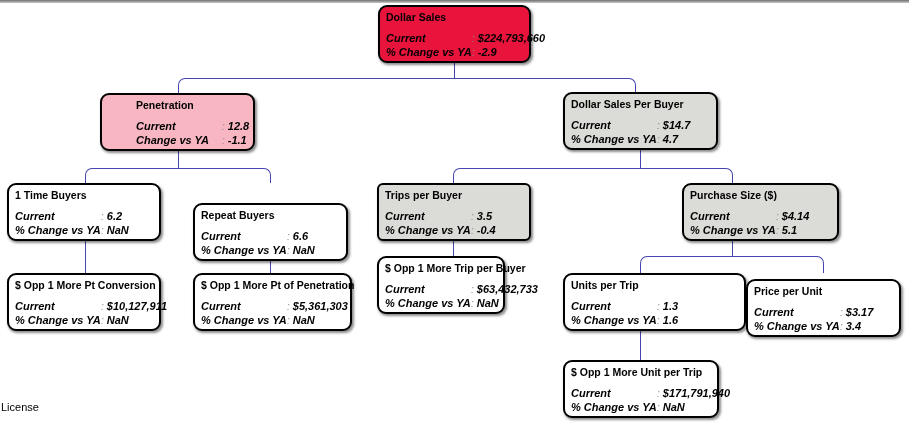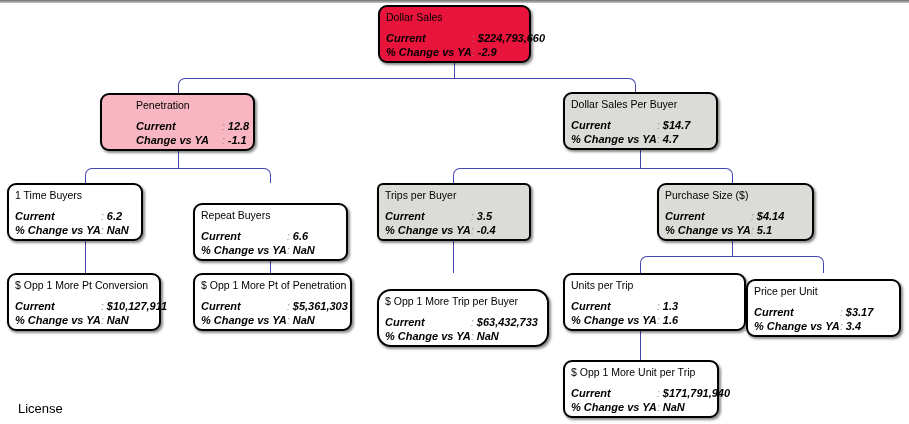--- a/index.html
+++ b/index.html
@@ -13,31 +13,31 @@
   }
   .node{
     position:absolute;height:58px;box-sizing:border-box;
     background:#ffffff;border:2px solid #000;border-radius:9px;
     box-shadow:1.5px 2px 2.5px rgba(0,0,0,0.45);
     padding:4px 6px 0 6px;color:#000;
   }
   .node.red{background:#E9143C;}
   .node.pink{background:#F7B6C1;padding-left:34px;}
   .node.gray{background:#DBDBD7;}
-  .node-title{font-size:10.5px;font-weight:normal;line-height:12px;margin-bottom:8px;white-space:nowrap;}
+  .node-title{font-size:10.5px;font-weight:bold;line-height:12px;margin-bottom:8px;white-space:nowrap;}
   .node-row{position:relative;height:14px;line-height:14px;font-size:11px;font-weight:bold;white-space:nowrap;font-style:italic;}
   .row-val{position:absolute;left:86px;top:0;white-space:nowrap;}
   .sep{color:#8b8b8b;font-weight:normal;font-size:10px;margin-right:3px;}
   .vline{position:absolute;width:0;border-left:1px solid #4545AE;}
   .bus{
     position:absolute;box-sizing:border-box;
     border:1px solid #4545AE;border-bottom:none;
     border-radius:7px 7px 0 0;background:transparent;
   }
-  .license{position:absolute;left:18px;top:401px;font-size:13px;color:#000;}
+  .license{position:absolute;left:1px;top:401px;font-size:11px;color:#000;}
 </style>
 </head>
 <body>
 
 <div id="canvas">
 
   <div class="top-border"></div>
 
   <div class="vline" style="left:454px;top:63px;height:15px;"></div>
   <div class="bus" style="left:178px;top:78px;width:458px;height:15px;"></div>
@@ -81,21 +81,21 @@
     <div class="node-row">
       <span>Current</span>
       <span class="row-val"><span class="sep">:</span><span>$14.7</span></span>
     </div>
     <div class="node-row">
       <span>% Change vs YA</span>
       <span class="row-val"><span class="sep">:</span><span>4.7</span></span>
     </div>
   </div>
 
-  <div class="node" style="left:7px;top:183px;width:136px;">
+  <div class="node" style="left:7px;top:183px;width:154px;">
     <div class="node-title">1 Time Buyers</div>
     <div class="node-row">
       <span>Current</span>
       <span class="row-val"><span class="sep">:</span><span>6.2</span></span>
     </div>
     <div class="node-row">
       <span>% Change vs YA</span>
       <span class="row-val"><span class="sep">:</span><span>NaN</span></span>
     </div>
   </div>
@@ -117,21 +117,21 @@
     <div class="node-row">
       <span>Current</span>
       <span class="row-val"><span class="sep">:</span><span>3.5</span></span>
     </div>
     <div class="node-row">
       <span>% Change vs YA</span>
       <span class="row-val"><span class="sep">:</span><span>-0.4</span></span>
     </div>
   </div>
 
-  <div class="node gray" style="left:657px;top:183px;width:157px;">
+  <div class="node gray" style="left:682px;top:183px;width:157px;">
     <div class="node-title">Purchase Size ($)</div>
     <div class="node-row">
       <span>Current</span>
       <span class="row-val"><span class="sep">:</span><span>$4.14</span></span>
     </div>
     <div class="node-row">
       <span>% Change vs YA</span>
       <span class="row-val"><span class="sep">:</span><span>5.1</span></span>
     </div>
   </div>
@@ -153,21 +153,21 @@
     <div class="node-row">
       <span>Current</span>
       <span class="row-val"><span class="sep">:</span><span>$5,361,303</span></span>
     </div>
     <div class="node-row">
       <span>% Change vs YA</span>
       <span class="row-val"><span class="sep">:</span><span>NaN</span></span>
     </div>
   </div>
 
-  <div class="node" style="left:377px;top:289px;width:172px;border-radius:14px;">
+  <div class="node" style="left:377px;top:256px;width:128px;">
     <div class="node-title">$ Opp 1 More Trip per Buyer</div>
     <div class="node-row">
       <span>Current</span>
       <span class="row-val"><span class="sep">:</span><span>$63,432,733</span></span>
     </div>
     <div class="node-row">
       <span>% Change vs YA</span>
       <span class="row-val"><span class="sep">:</span><span>NaN</span></span>
     </div>
   </div>

